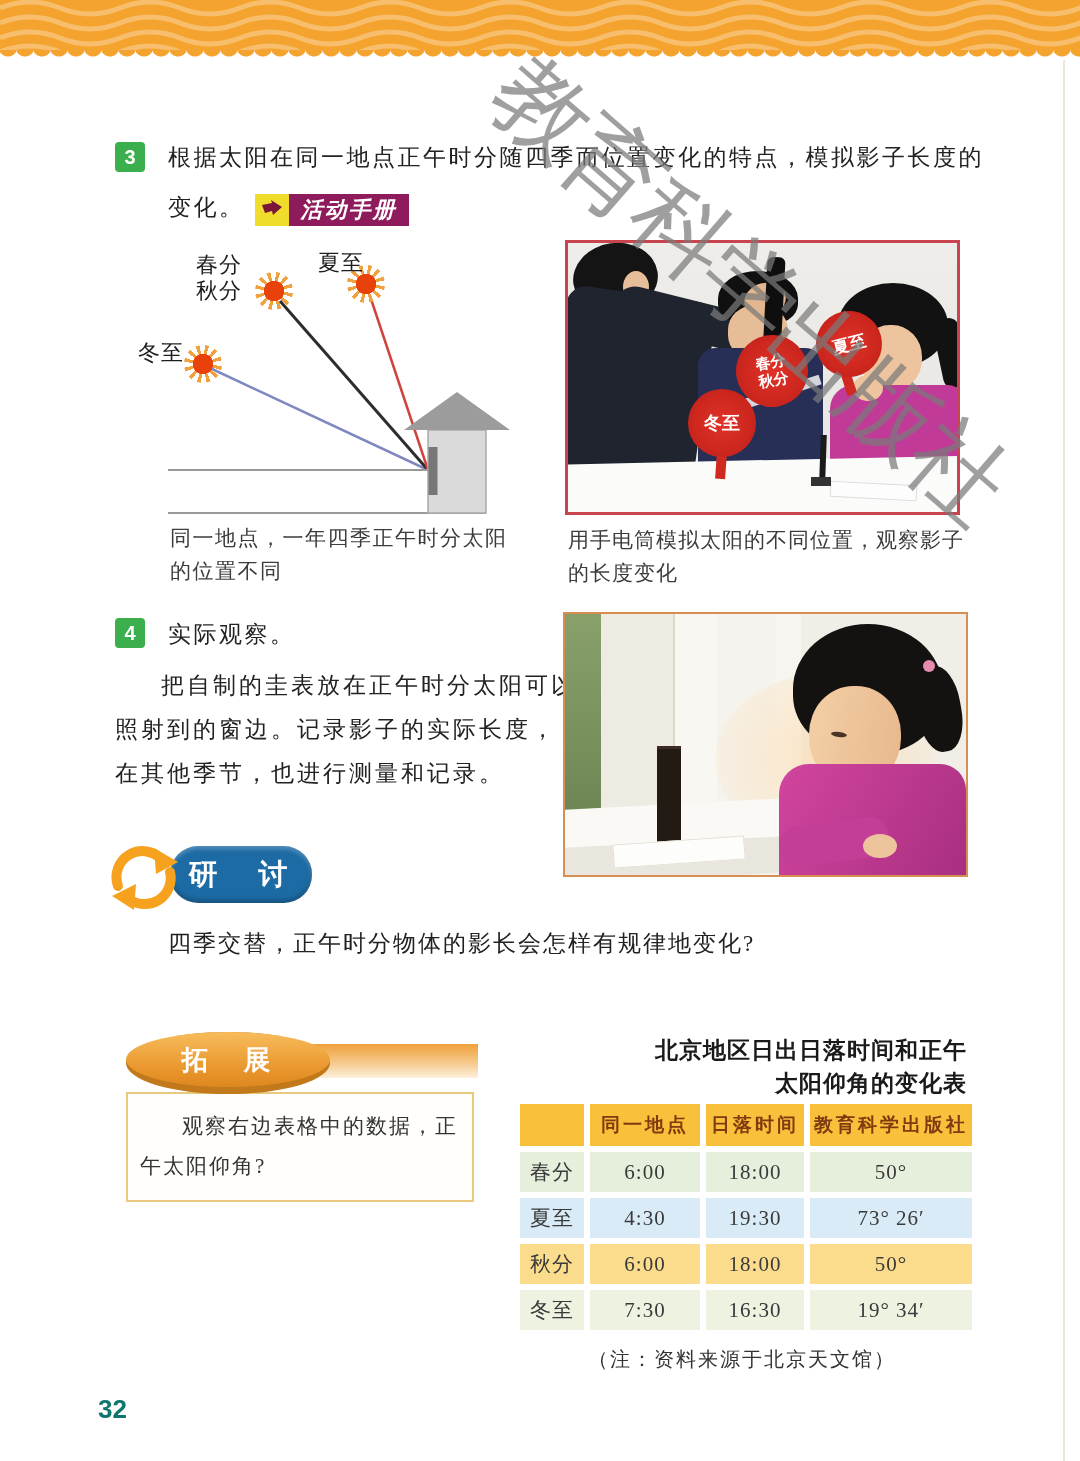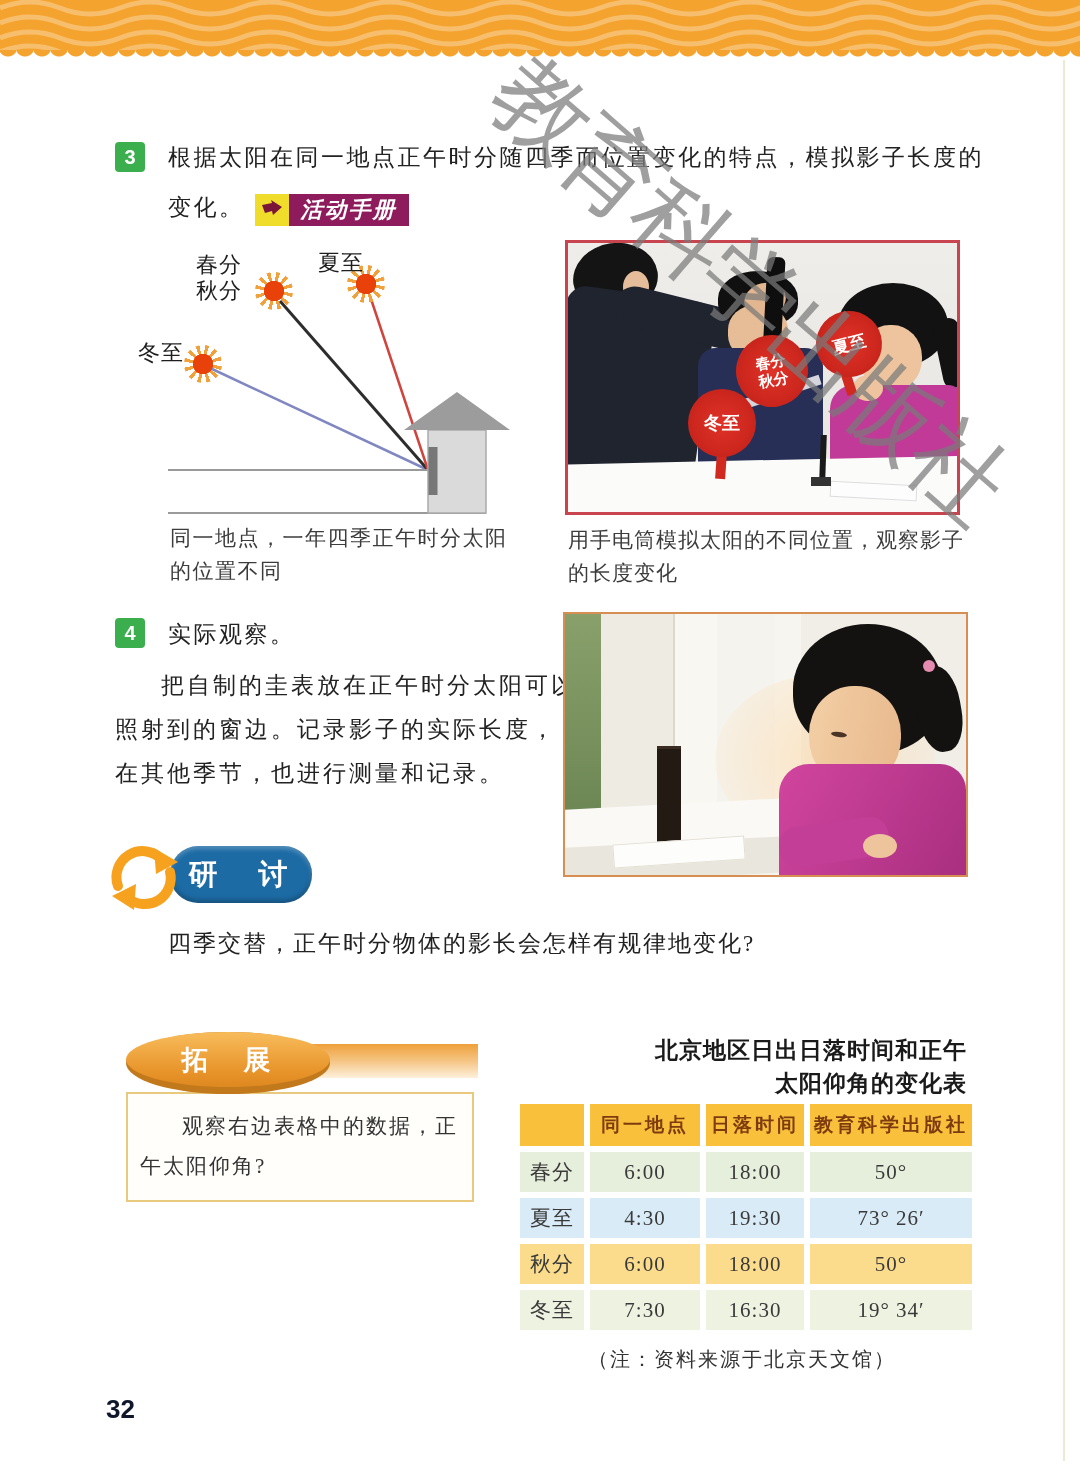--- a/index.html
+++ b/index.html
@@ -83,21 +83,21 @@
   table.datatbl th{background:#F9C13B;color:#7E3B0F;font-weight:bold;font-size:19px;
     letter-spacing:3px;height:40px;}
   table.datatbl td{font-size:21px;color:#3A3A3A;text-align:center;height:38px;letter-spacing:1px;}
   .c-season{width:62px;} .c-rise{width:108px;} .c-set{width:96px;} .c-angle{width:160px;}
   .row-chunfen td{background:#E6EFDB;} .row-xiazhi td{background:#D9EBF7;}
   .row-qiufen td{background:#FBDC8C;} .row-dongzhi td{background:#EDF2E1;}
   .tbl-note{position:absolute;left:517px;top:1346px;width:450px;text-align:center;font-size:20px;
     letter-spacing:2px;color:#333;}
 
   .pagenum{position:absolute;left:98px;top:1394px;font-family:"Liberation Sans",sans-serif;
-    font-weight:bold;font-size:26px;color:#0f172a;margin-left:8px;}
+    font-weight:bold;font-size:26px;color:#0f766e;}
   .edge-line{position:absolute;left:1063px;top:60px;width:2px;height:1401px;background:#EAE6CC;opacity:.85;}
 </style>
 </head>
 <body>
 
 <div id="page">
 
   <div class="band">
     <svg width="1080" height="50">
       <defs>

